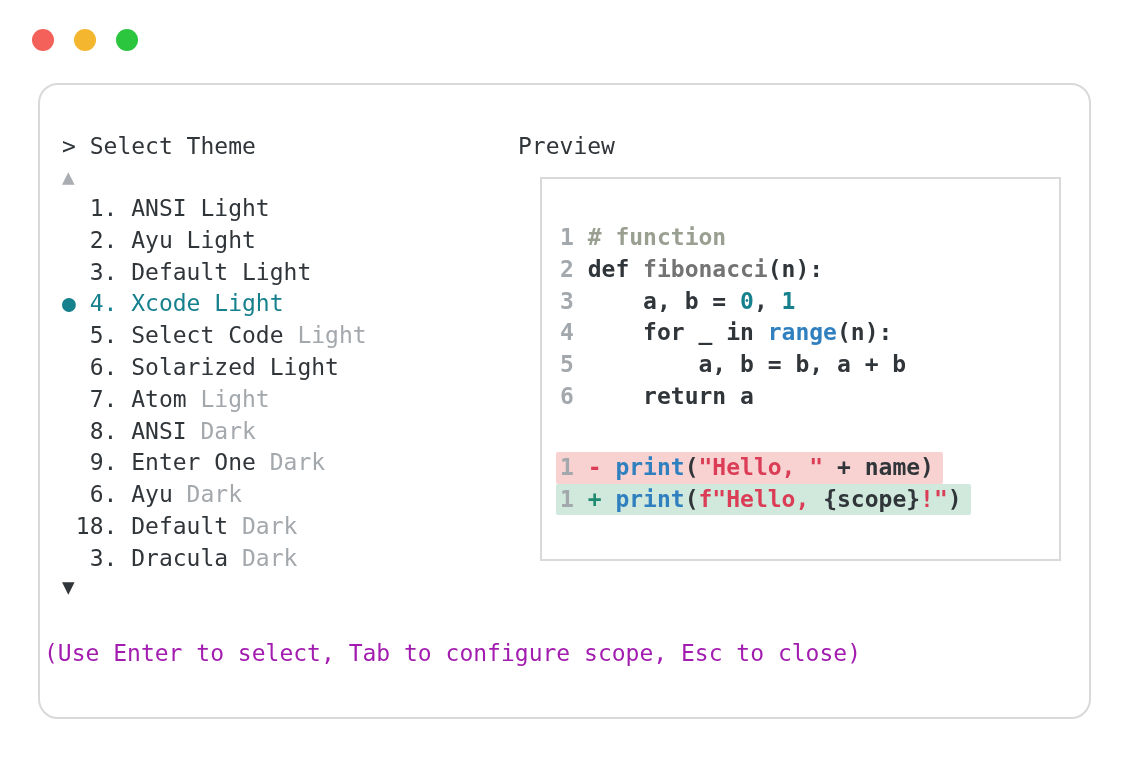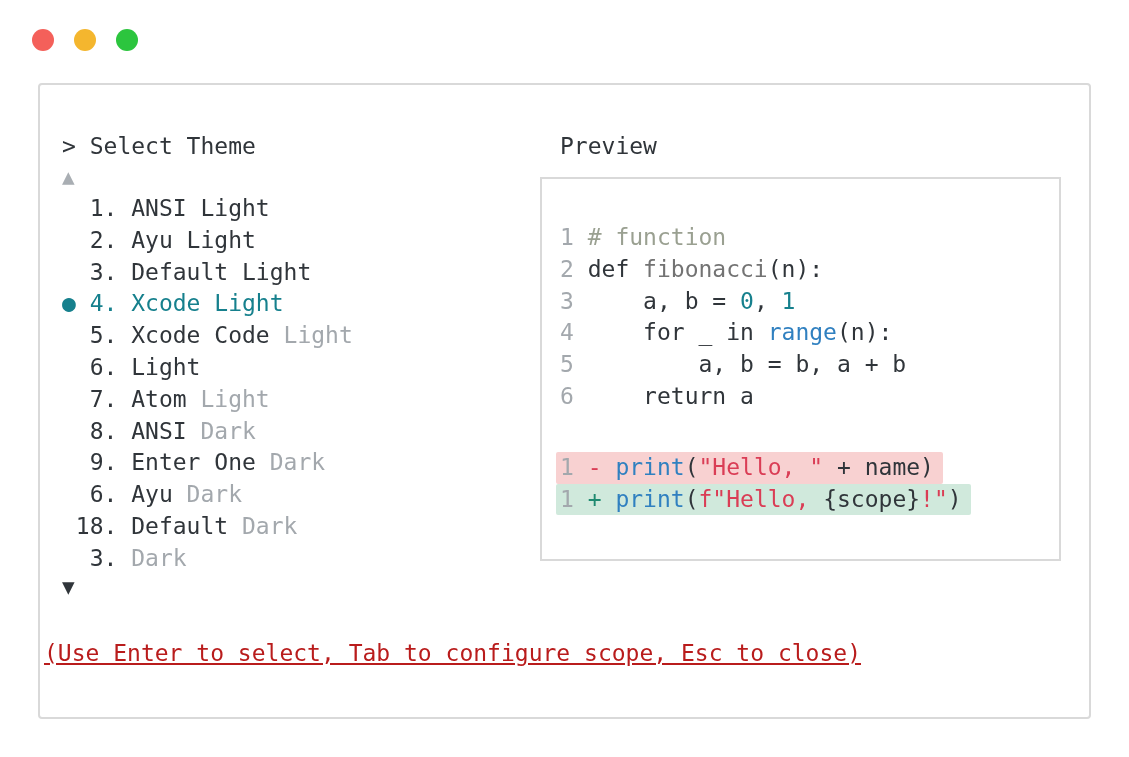--- a/index.html
+++ b/index.html
@@ -28,21 +28,21 @@
   .light.yellow { background: #f4b62e; }
   .light.green  { background: #2cc53e; }
 
   .panel {
     position: absolute;
     left: 38px;
     top: 83px;
     width: 1053px;
     height: 636px;
     border: 2px solid #d9d9d9;
-    border-radius: 4px;
+    border-radius: 20px;
     box-sizing: border-box;
     background: #ffffff;
   }
   .panel * { box-sizing: border-box; }
 
   .picker-title {
     position: absolute;
     left: 22px;
     top: 48px;
     font-size: 23px;
@@ -92,42 +92,42 @@
     top: 490px;
     font-size: 21px;
     color: #30353a;
     line-height: 24px;
   }
   .footer-hint {
     position: absolute;
     left: 4px;
     top: 555px;
     font-size: 23px;
-    color: #b91c1c;
+    color: #a21caf;
     white-space: pre;
-    text-decoration: underline;
   }
 
   .preview-title {
     position: absolute;
-    left: 520px;
+    left: 478px;
     top: 48px;
     font-size: 23px;
     color: #30353a;
   }
   .preview-box {
     position: absolute;
     left: 500px;
     top: 92px;
     width: 521px;
     height: 384px;
     border: 2px solid #d9d9d9;
     background: #ffffff;
     padding: 43px 8px 0 18px;
     overflow: hidden;
+    font-weight: bold;
   }
   .code-line {
     font-size: 23px;
     line-height: 31.8px;
     white-space: pre;
     color: #30353a;
   }
   .code-line .ln { color: #a3a8ad; }
   .code-line.diff {
     display: inline-block;
@@ -156,28 +156,28 @@
 </div>
 
 <div class="panel">
   <div class="picker-title">&gt; Select Theme</div>
   <div class="scroll-up">▲</div>
   <div class="theme-list" id="theme-list">
       <div class="theme-item"><span class="bullet"></span><span class="num">1.</span><span class="gap"> </span><span class="name">ANSI </span><span class="variant">Light</span></div>
       <div class="theme-item"><span class="bullet"></span><span class="num">2.</span><span class="gap"> </span><span class="name">Ayu </span><span class="variant">Light</span></div>
       <div class="theme-item"><span class="bullet"></span><span class="num">3.</span><span class="gap"> </span><span class="name">Default </span><span class="variant">Light</span></div>
       <div class="theme-item selected"><span class="bullet">●</span><span class="num">4.</span><span class="gap"> </span><span class="name">Xcode </span><span class="variant">Light</span></div>
-      <div class="theme-item"><span class="bullet"></span><span class="num">5.</span><span class="gap"> </span><span class="name">Xcode Code </span><span class="variant muted">Light</span></div>
-      <div class="theme-item"><span class="bullet"></span><span class="num">6.</span><span class="gap"> </span><span class="variant">Light</span></div>
+      <div class="theme-item"><span class="bullet"></span><span class="num">5.</span><span class="gap"> </span><span class="name">Select Code </span><span class="variant muted">Light</span></div>
+      <div class="theme-item"><span class="bullet"></span><span class="num">6.</span><span class="gap"> </span><span class="name">Solarized </span><span class="variant">Light</span></div>
       <div class="theme-item"><span class="bullet"></span><span class="num">7.</span><span class="gap"> </span><span class="name">Atom </span><span class="variant muted">Light</span></div>
       <div class="theme-item"><span class="bullet"></span><span class="num">8.</span><span class="gap"> </span><span class="name">ANSI </span><span class="variant muted">Dark</span></div>
       <div class="theme-item"><span class="bullet"></span><span class="num">9.</span><span class="gap"> </span><span class="name">Enter One </span><span class="variant muted">Dark</span></div>
       <div class="theme-item"><span class="bullet"></span><span class="num">6.</span><span class="gap"> </span><span class="name">Ayu </span><span class="variant muted">Dark</span></div>
       <div class="theme-item"><span class="bullet"></span><span class="num">18.</span><span class="gap"> </span><span class="name">Default </span><span class="variant muted">Dark</span></div>
-      <div class="theme-item"><span class="bullet"></span><span class="num">3.</span><span class="gap"> </span><span class="variant muted">Dark</span></div>
+      <div class="theme-item"><span class="bullet"></span><span class="num">3.</span><span class="gap"> </span><span class="name">Dracula </span><span class="variant muted">Dark</span></div>
     </div>
   <div class="scroll-down">▼</div>
   <div class="footer-hint">(Use Enter to select, Tab to configure scope, Esc to close)</div>
 
   <div class="preview-title">Preview</div>
   <div class="preview-box">
     <div id="code-lines"><div class="code-line"><span class="ln">1 </span><span class="tok-comment"># function</span></div><div class="code-line"><span class="ln">2 </span><span class="tok-default">def </span><span class="tok-function">fibonacci</span><span class="tok-default">(n):</span></div><div class="code-line"><span class="ln">3 </span><span class="tok-default">    a, b = </span><span class="tok-number">0</span><span class="tok-default">, </span><span class="tok-number">1</span></div><div class="code-line"><span class="ln">4 </span><span class="tok-default">    for _ in </span><span class="tok-builtin">range</span><span class="tok-default">(n):</span></div><div class="code-line"><span class="ln">5 </span><span class="tok-default">        a, b = b, a + b</span></div><div class="code-line"><span class="ln">6 </span><span class="tok-default">    return a</span></div><div class="code-line diff diff-removed"><span class="ln">1 </span><span class="tok-string">- </span><span class="tok-builtin">print</span><span class="tok-default">(</span><span class="tok-string">"Hello, "</span><span class="tok-default"> + name)</span></div>
 <div class="code-line diff diff-added"><span class="ln">1 </span><span class="tok-added-sign">+ </span><span class="tok-builtin">print</span><span class="tok-default">(</span><span class="tok-string">f"Hello, </span><span class="tok-default">{scope}</span><span class="tok-string">!"</span><span class="tok-default">)</span></div>
 </div>
   </div>

